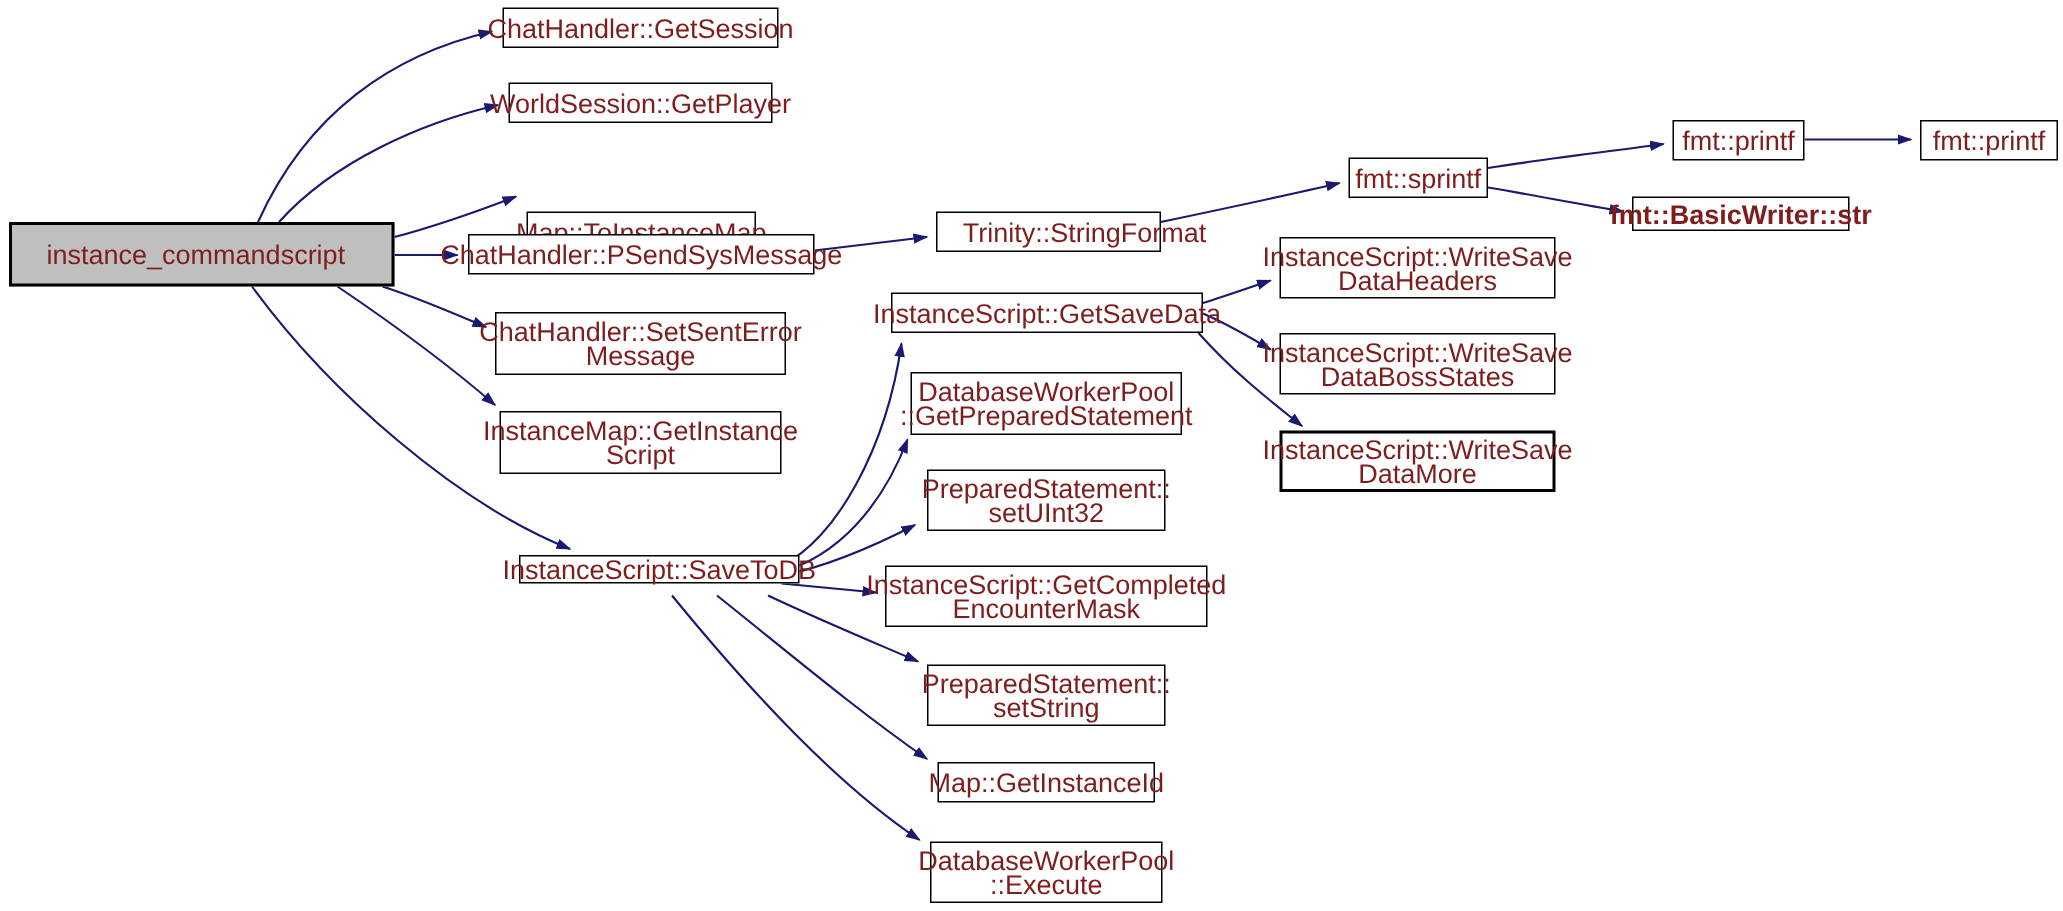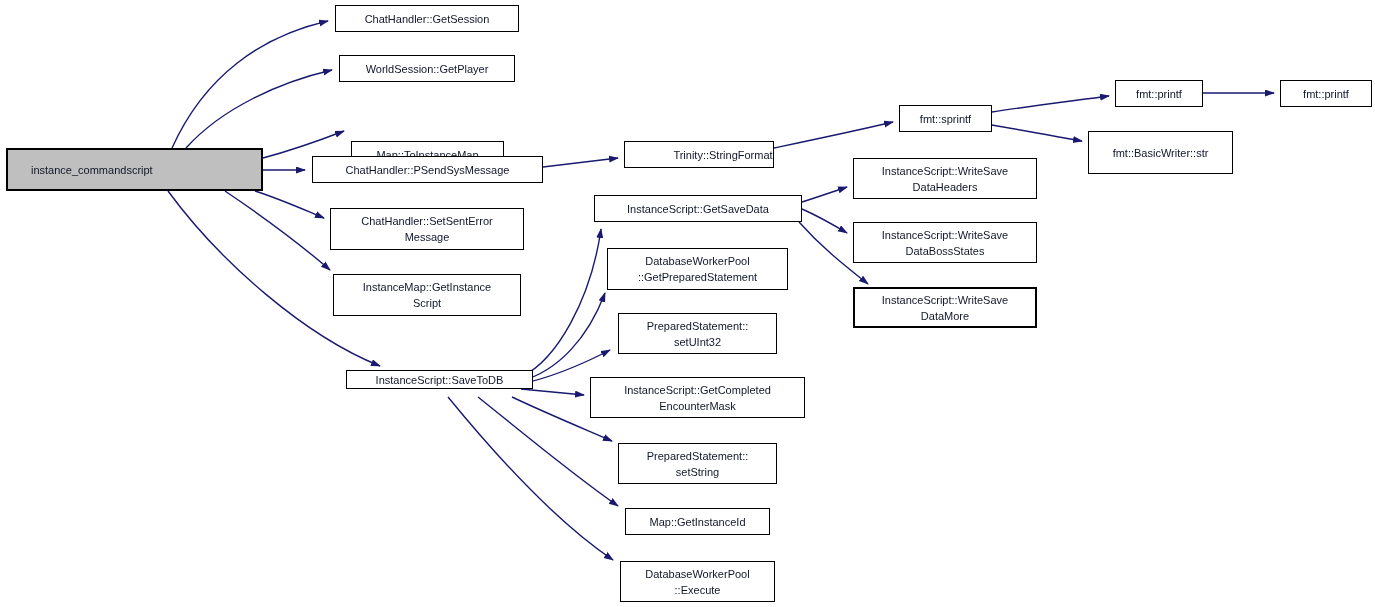--- a/index.html
+++ b/index.html
@@ -18,26 +18,26 @@
   }
   .edges path.edge {
     fill: none;
     stroke-width: 1.4px;
   }
   .node {
     position: absolute;
     box-sizing: border-box;
     border: 1px solid #000000;
     background: #ffffff;
-    color: #0f172a;
+    color: #7f1d1d;
     display: flex;
     flex-direction: column;
     justify-content: center;
     align-items: center;
-    font-size: 11px;
+    font-size: 18px;
     line-height: 16px;
     text-align: center;
     cursor: pointer;
   }
   .node span { display: block; white-space: nowrap; }
   .node.root {
     background: #bfbfbf;
     border-width: 2px;
     align-items: flex-start;
     text-align: left;
@@ -115,21 +115,21 @@
       </div>
       <div class="node" style="left: 899px; top: 105px; width: 93px; height: 27px;">
         <span>fmt::sprintf</span>
       </div>
       <div class="node" style="left: 1115px; top: 80px; width: 88px; height: 27px;">
         <span>fmt::printf</span>
       </div>
       <div class="node" style="left: 1280px; top: 80px; width: 92px; height: 27px;">
         <span>fmt::printf</span>
       </div>
-      <div class="node" style="left: 1088px; top: 131px; width: 145px; height: 43px;">
+      <div class="node" style="left: 1088px; top: 131px; width: 145px; height: 23px; font-weight: bold;">
         <span>fmt::BasicWriter::str</span>
       </div>
       <div class="node" style="left: 853px; top: 158px; width: 184px; height: 41px;">
         <span>InstanceScript::WriteSave</span>
         <span>DataHeaders</span>
       </div>
       <div class="node" style="left: 853px; top: 222px; width: 184px; height: 41px;">
         <span>InstanceScript::WriteSave</span>
         <span>DataBossStates</span>
       </div>

